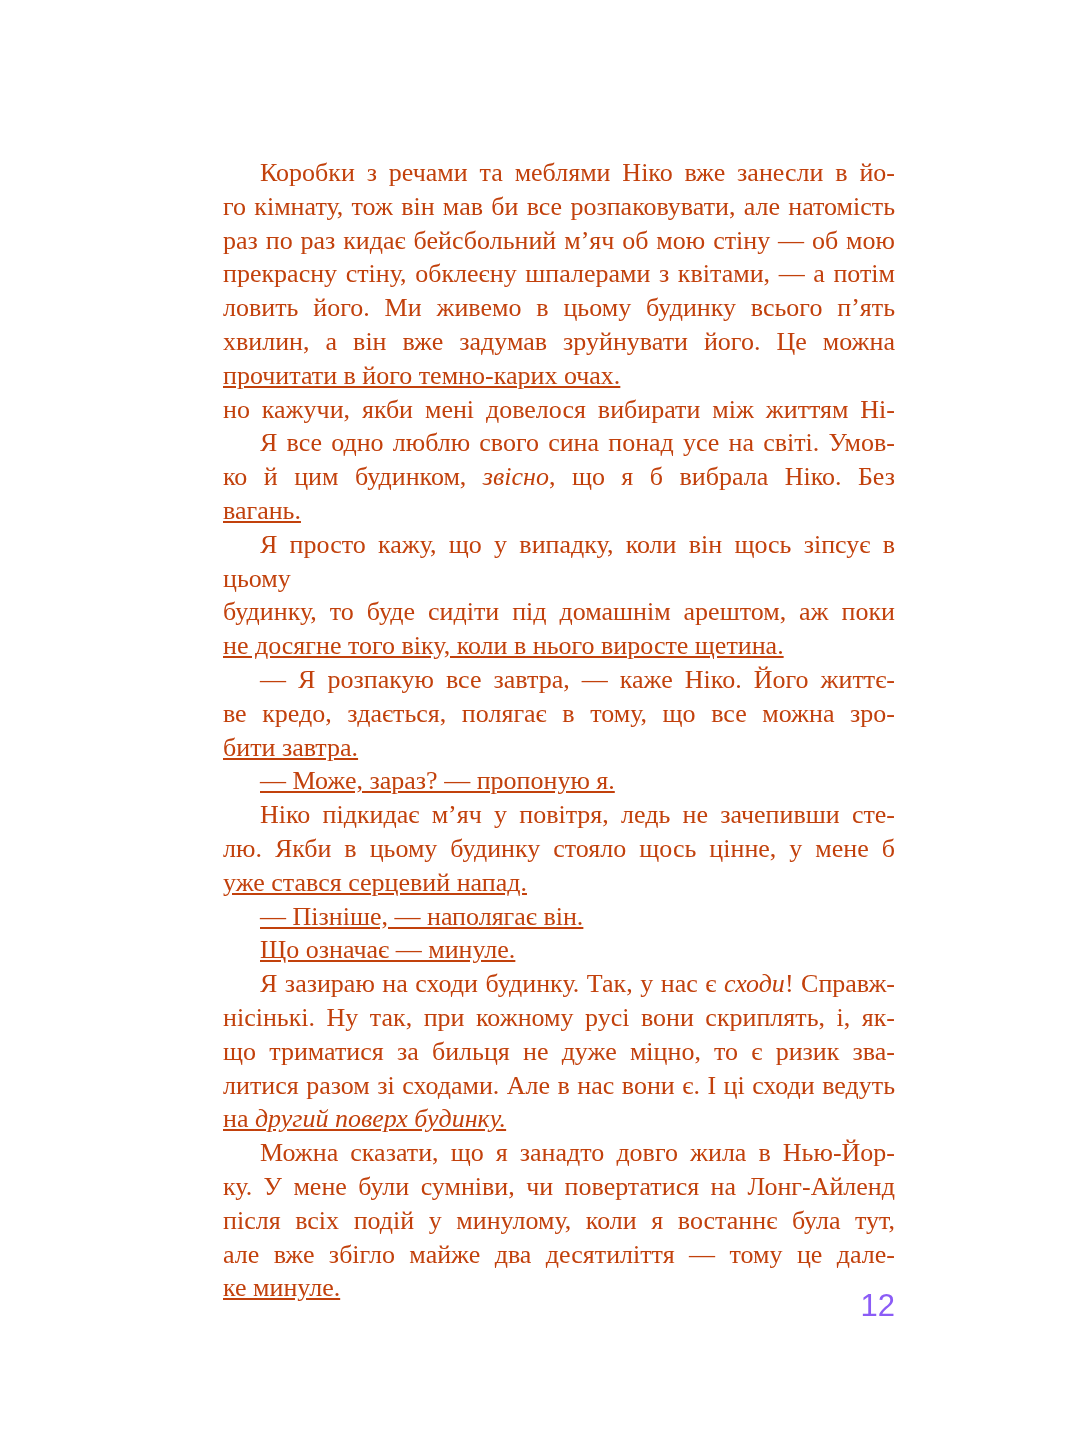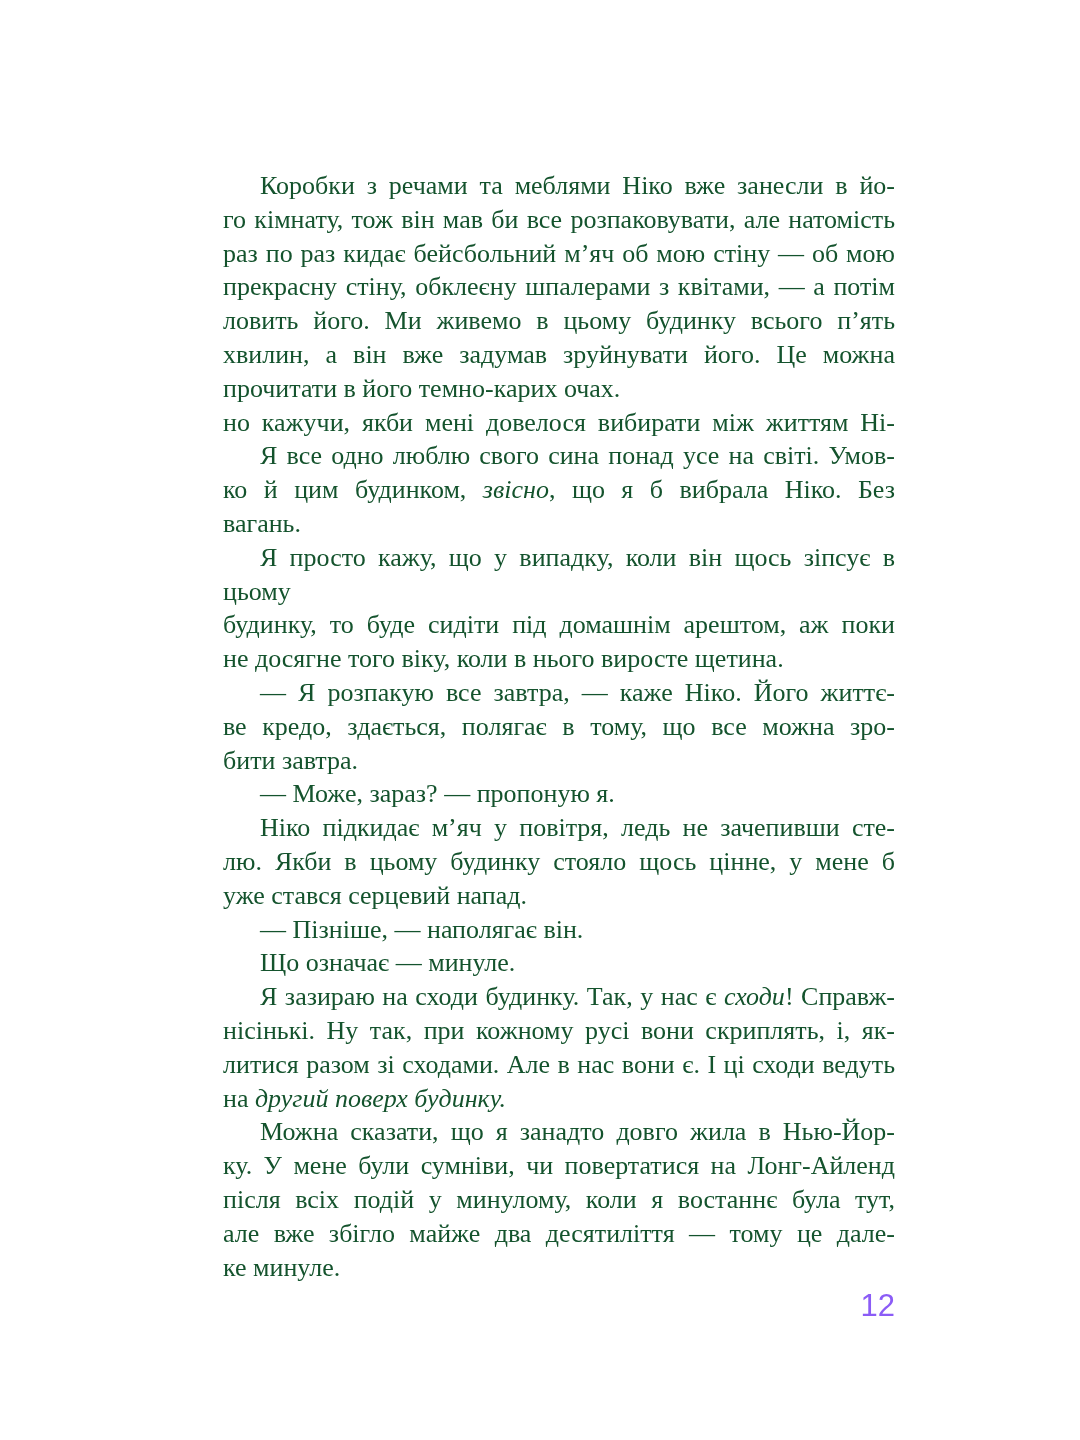--- a/index.html
+++ b/index.html
@@ -10,34 +10,35 @@
   .page {
     position: relative;
     width: 1080px;
     height: 1440px;
     background: #ffffff;
     overflow: hidden;
   }
   .text-block {
     position: absolute;
     left: 223px;
-    top: 169px;
+    top: 156px;
     width: 672px;
     font-family: "Liberation Serif", "DejaVu Serif", serif;
     font-size: 26px;
-    color: #14532d;
+    color: #c2410c;
   }
   .line {
     line-height: 33.8px;
     text-align: justify;
     text-align-last: justify;
   }
   .line.last {
     text-align: left;
     text-align-last: left;
+    text-decoration: underline;
   }
   .line.indent {
     text-indent: 37px;
   }
   .it {
     font-style: italic;
   }
   .page-number {
     position: absolute;
     left: 223px;
@@ -72,20 +73,21 @@
       <div class="line"><span>ве кредо, здається, полягає в тому, що все можна зро-</span></div>
       <div class="line last"><span>бити завтра.</span></div>
       <div class="line indent last"><span>— Може, зараз? — пропоную я.</span></div>
       <div class="line indent"><span>Ніко підкидає м’яч у повітря, ледь не зачепивши сте-</span></div>
       <div class="line"><span>лю. Якби в цьому будинку стояло щось цінне, у мене б</span></div>
       <div class="line last"><span>уже стався серцевий напад.</span></div>
       <div class="line indent last"><span>— Пізніше, — наполягає він.</span></div>
       <div class="line indent last"><span>Що означає — минуле.</span></div>
       <div class="line indent"><span>Я зазираю на сходи будинку. Так, у нас є </span><span class="it">сходи</span><span>! Справж-</span></div>
       <div class="line"><span>нісінькі. Ну так, при кожному русі вони скриплять, і, як-</span></div>
+      <div class="line"><span>що триматися за бильця не дуже міцно, то є ризик зва-</span></div>
       <div class="line"><span>литися разом зі сходами. Але в нас вони є. І ці сходи ведуть</span></div>
       <div class="line last"><span>на </span><span class="it">другий поверх будинку.</span></div>
       <div class="line indent"><span>Можна сказати, що я занадто довго жила в Нью-Йор-</span></div>
       <div class="line"><span>ку. У мене були сумніви, чи повертатися на Лонг-Айленд</span></div>
       <div class="line"><span>після всіх подій у минулому, коли я востаннє була тут,</span></div>
       <div class="line"><span>але вже збігло майже два десятиліття — тому це дале-</span></div>
       <div class="line last"><span>ке минуле.</span></div>
     </div>
   <div class="page-number">12</div>
 </div>

